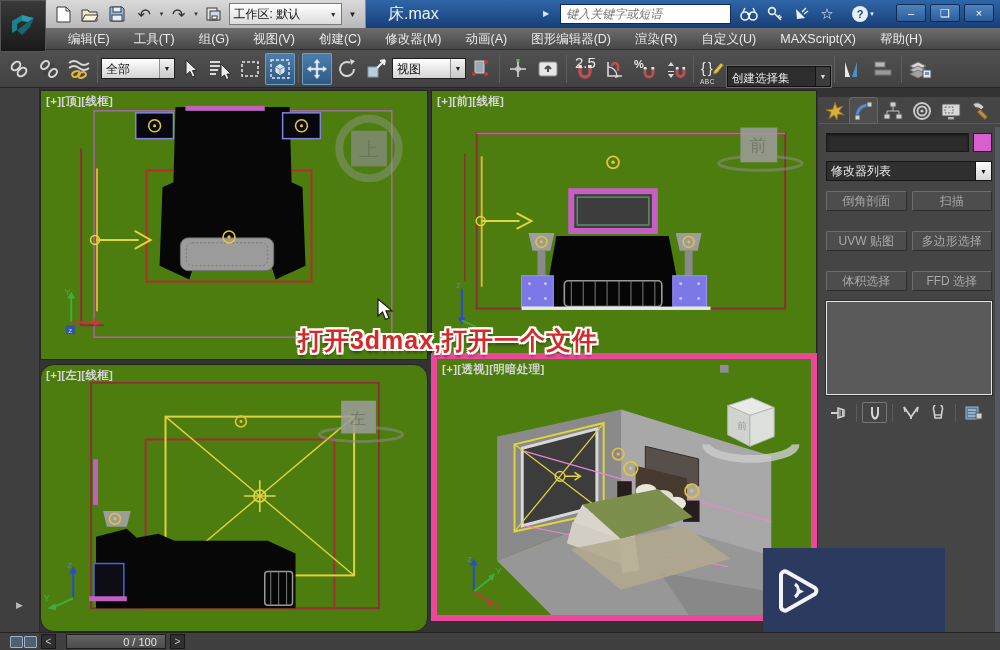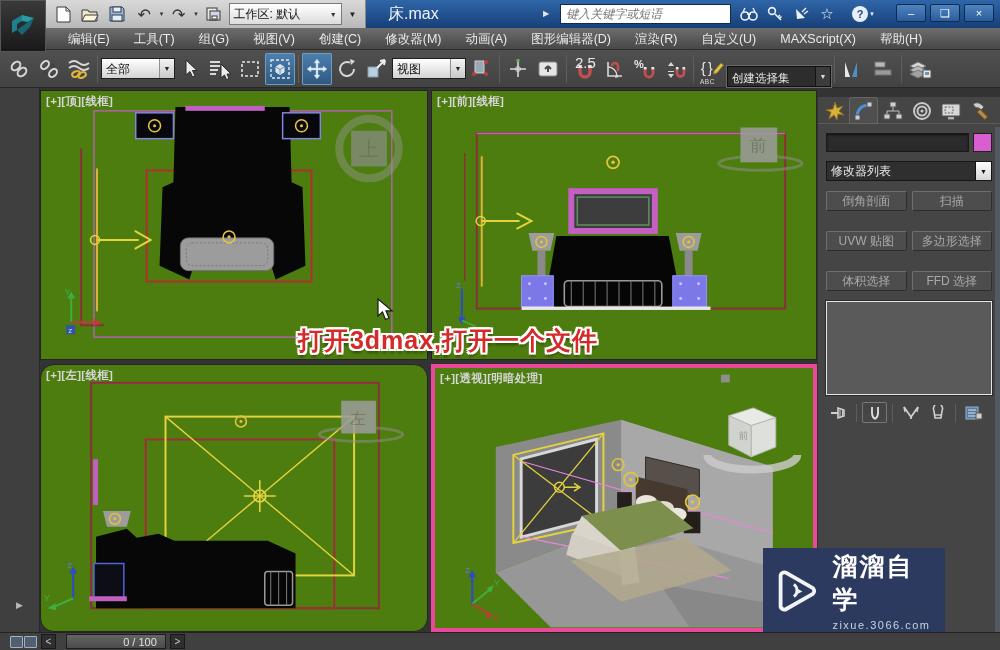--- a/index.html
+++ b/index.html
@@ -58,21 +58,21 @@
 
   
   .workarea { position:absolute; left:0; top:88px; width:1000px; height:544px; background:#333; }
   .dock-strip { position:absolute; left:0; top:0; width:40px; height:544px; background:#3f3f3f; border-right:1px solid #2a2a2a; }
   .dock-arrow { position:absolute; left:16px; top:512px; color:#b8b8b8; font-size:9px; }
 
   .vp { position:absolute; background:#4d7c0f; border:1px solid #252525; overflow:hidden; }
   #vp-top   { left:40px;  top:2px;   width:388px; height:270px; }
   #vp-front { left:431px; top:2px;   width:386px; height:270px; }
   #vp-left  { left:40px;  top:276px; width:388px; height:268px;border-radius:14px; }
-  #vp-persp { left:431px; top:276px; width:386px; height:268px; border:4px solid #ec4899; }
+  #vp-persp { left:431px; top:265px; width:386px; height:268px; border:6px solid #ec4899; }
   .vp-label { position:absolute; left:5px; top:3px; color:#d6d6d6; font-size:11.5px; font-weight:bold; letter-spacing:.3px; z-index:5; }
   .vp svg.scene { position:absolute; left:0; top:0; width:100%; height:100%; }
 
   
   .cmdpanel { position:absolute; left:818px; top:9px; width:182px; height:544px; background:#454545; }
   .cp-scroll { position:absolute; right:0; top:30px; width:5px; height:514px; background:#5e6c7d; opacity:.55; }
   .cp-tabs { display:flex; height:27px; border-bottom:1px solid #5a5a5a; background:#454545; padding-left:2px; }
   .cp-tab { width:29px; height:27px; display:flex; align-items:center; justify-content:center; border-radius:3px 3px 0 0; }
   .cp-tab.active { background:#4f4f4f; box-shadow:inset 0 0 0 1px #666; }
   .cp-name-row { display:flex; gap:4px; margin:9px 8px 0 8px; }
@@ -690,21 +690,17 @@
 </div>
 
 <div class="tutorial-text">打开3dmax,打开一个文件</div>
 
 <div class="watermark">
   <svg width="52" height="52" viewBox="0 0 52 52">
     <path d="M14,8 L42,24 a4,4 0 0 1 0,6 L14,46 a4,4 0 0 1 -6,-4 V12 a4,4 0 0 1 6,-4 Z" fill="none" stroke="#f2f4f8" stroke-width="4" stroke-linejoin="round"></path>
     <path d="M22,20 a8,8 0 0 1 0,13" fill="none" stroke="#f2f4f8" stroke-width="3"></path>
     <polygon points="24,24 31,27.5 24,31" fill="#f2f4f8"></polygon>
   </svg>
-  <div class="wm-text">
-    <div class="brand">溜溜自学</div>
-    <div class="site">zixue.3066.com</div>
-  </div>
 </div>
 
 <svg class="cursor" width="17" height="24" viewBox="0 0 17 24">
   <path d="M1,1 L1,18 L5.5,14 L8.5,21.5 L12,20 L9,12.8 L15,12.8 Z" fill="#fdfdfd" stroke="#1a1a1a" stroke-width="1.2"></path>
 </svg>
 
 </body></html>

